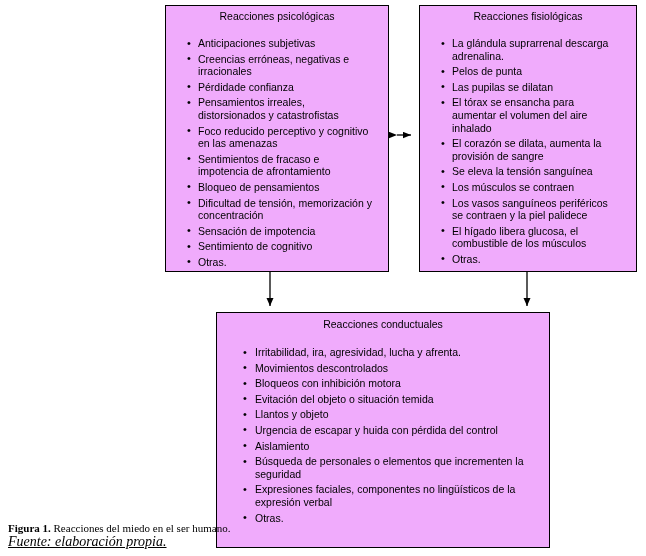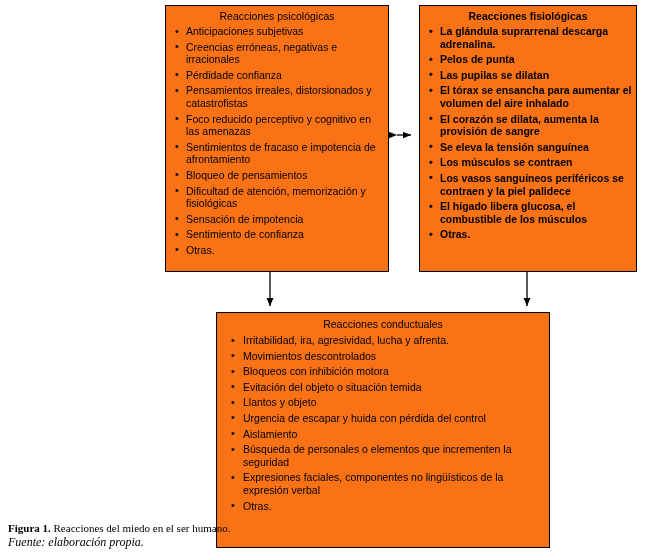--- a/index.html
+++ b/index.html
@@ -21,34 +21,34 @@
     left: 0;
     top: 0;
     width: 646px;
     height: 556px;
   }
 
   .box {
     position: absolute;
     border: 1.3px solid #000000;
     box-sizing: border-box;
-    background: #f97316;
+    background: #f0abfc;
   }
 
   .box-title {
     text-align: center;
     font-size: 10.5px;
     line-height: 13px;
     padding-top: 4px;
     padding-bottom: 2px;
   }
 
   ul.bullets {
     list-style: none;
-    margin: 0;
+    margin: 12px;
     padding: 0 4px 0 0;
   }
 
   ul.bullets li {
     position: relative;
     font-size: 10.5px;
     line-height: 12.6px;
     margin: 0 0 3.0px 0;
     padding-left: 20px;
   }
@@ -67,21 +67,20 @@
     left: 165px;
     top: 5px;
     width: 224px;
     height: 267px;
   }
   #box-fisiologicas {
     left: 419px;
     top: 5px;
     width: 218px;
     height: 267px;
-    font-weight: bold;
   }
   #box-conductuales {
     left: 216px;
     top: 312px;
     width: 334px;
     height: 236px;
   }
   #box-conductuales ul.bullets li {
     padding-left: 26px;
   }
@@ -115,23 +114,24 @@
     font-size: 11px;
     line-height: 14px;
     white-space: nowrap;
   }
   .caption-line-1 .cap-label {
     font-weight: bold;
   }
   .caption-line-2 {
     font-family: "Liberation Serif", serif;
     font-style: italic;
-    font-size: 12px;
+    font-size: 14px;
     line-height: 14px;
     white-space: nowrap;
+    text-decoration: underline;
   }
 </style>
 </head>
 <body>
 
 <div id="figure-canvas">
 
   <svg class="connector-svg" viewBox="0 0 646 556" xmlns="http://www.w3.org/2000/svg">
     <defs>
       <marker id="arrow-right" markerWidth="9" markerHeight="9" refX="8" refY="3.2" orient="auto" markerUnits="userSpaceOnUse">
@@ -161,23 +161,23 @@
   <div class="box" id="box-psicologicas">
     <div class="box-title">Reacciones psicológicas</div>
     <ul class="bullets">
       <li>Anticipaciones subjetivas</li>
       <li>Creencias erróneas, negativas e irracionales</li>
       <li>Pérdidade confianza</li>
       <li>Pensamientos irreales, distorsionados y catastrofistas</li>
       <li>Foco reducido perceptivo y cognitivo en las amenazas</li>
       <li>Sentimientos de fracaso e impotencia de afrontamiento</li>
       <li>Bloqueo de pensamientos</li>
-      <li>Dificultad de atención, memorización y fisiológicas</li>
+      <li>Dificultad de tensión, memorización y concentración</li>
       <li>Sensación de impotencia</li>
-      <li>Sentimiento de confianza</li>
+      <li>Sentimiento de cognitivo</li>
       <li>Otras.</li>
     </ul>
   </div>
 
   <div class="box" id="box-fisiologicas">
     <div class="box-title">Reacciones fisiológicas</div>
     <ul class="bullets">
       <li>La glándula suprarrenal descarga adrenalina.</li>
       <li>Pelos de punta</li>
       <li>Las pupilas se dilatan</li>

